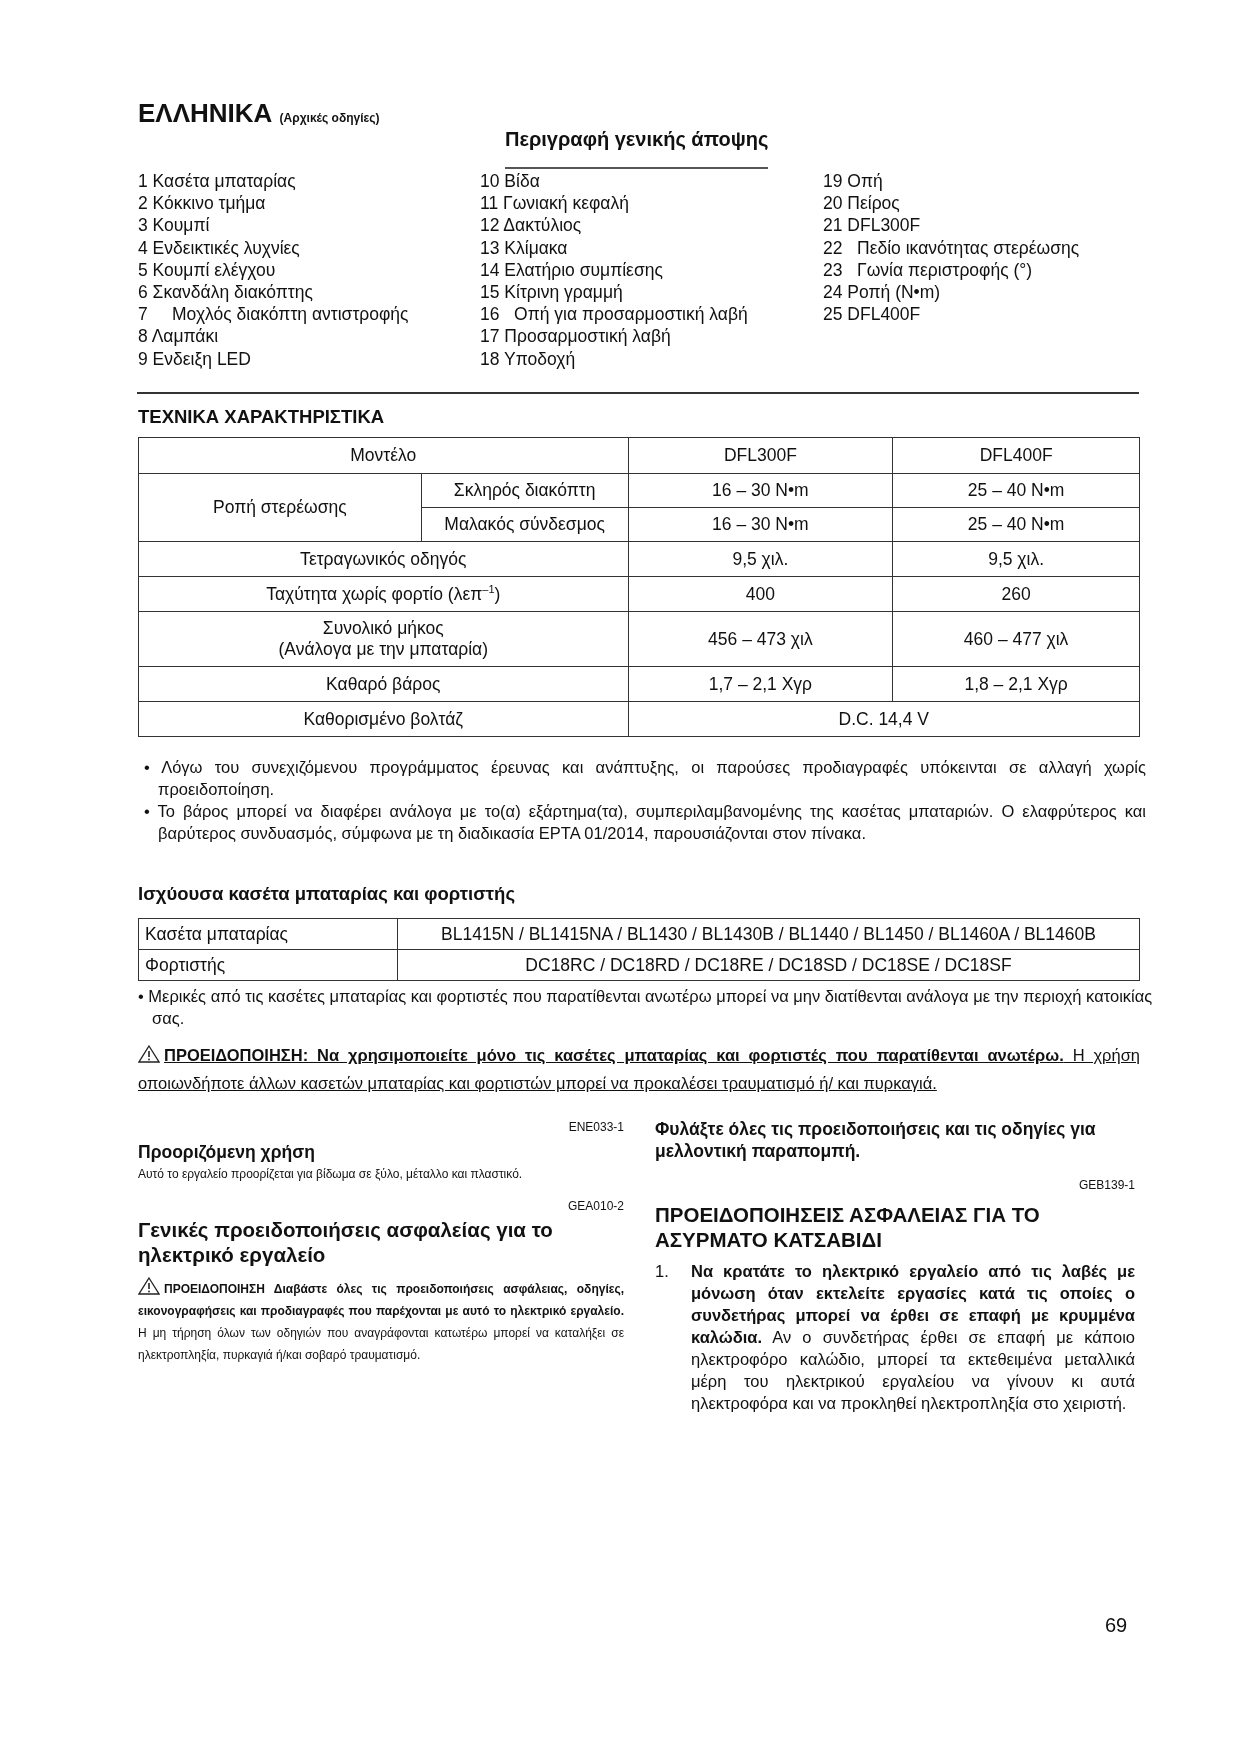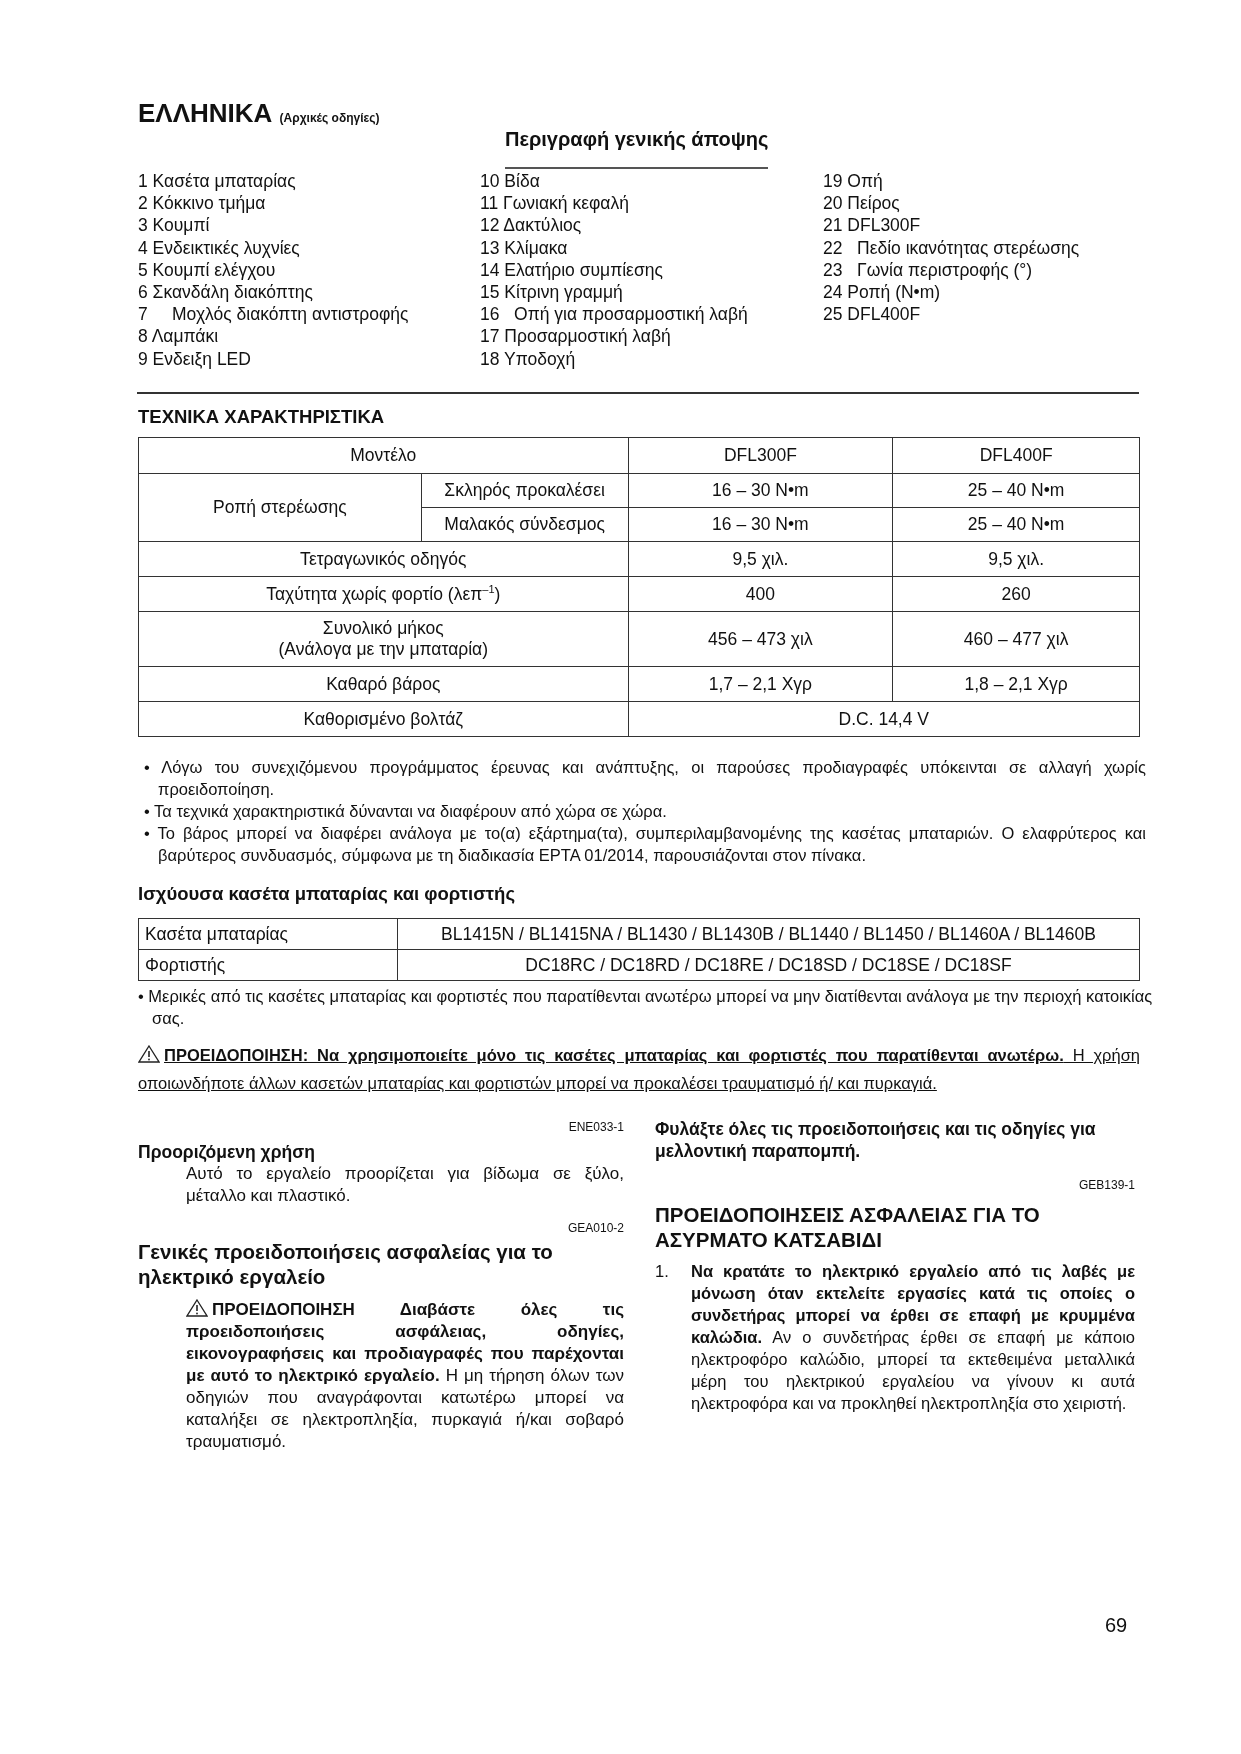--- a/index.html
+++ b/index.html
@@ -22,21 +22,21 @@
     table.bat { position: absolute; left: 138px; top: 918px; width: 1002px; border-collapse: collapse; font-size: 17.5px; }
     table.bat td { border: 1.5px solid #333; height: 30px; padding: 0 6px; }
     table.bat td.val { text-align: center; }
     .bat-note { left: 138px; top: 985px; width: 1002px; font-size: 16.5px; line-height: 22px; padding-left: 14px; text-indent: -14px; }
     .warn1 { left: 138px; top: 1041px; width: 1002px; font-size: 16.5px; line-height: 28px; text-align: justify; text-decoration: underline; }
     .warn-icon { display: inline-block; width: 22px; height: 18px; vertical-align: -2px; margin-right: 4px; }
     .code { font-size: 12px; text-align: right; }
     .col-left { left: 138px; top: 1120px; width: 486px; }
     .col-right { left: 655px; top: 1118px; width: 480px; }
     .h-bold { font-weight: bold; font-size: 17.5px; }
-    .p { font-size: 17px; line-height: 22px; text-align: justify; margin-left: 48px; }
+    .p { font-size: 12px; line-height: 22px; text-align: justify; }
     .h-big { font-weight: bold; font-size: 20.5px; line-height: 25px; }
     .num-item { display: flex; font-size: 16.5px; line-height: 22px; }
     .num-item .n { width: 36px; flex: none; }
     .num-item .t { flex: 1; text-align: justify; }
     .page-num { left: 1105px; top: 1614px; font-size: 20px; }
   </style>
 </head>
 <body>
 
 <div class="abs title">
@@ -88,21 +88,21 @@
       <col style="width:247px">
     </colgroup>
   <tbody>
       <tr style="height:36px">
     <td colspan="2">Μοντέλο</td>
     <td>DFL300F</td>
     <td>DFL400F</td>
   </tr>
   <tr style="height:34px">
     <td rowspan="2">Ροπή στερέωσης</td>
-    <td>Σκληρός προκαλέσει</td>
+    <td>Σκληρός διακόπτη</td>
     <td>16 – 30 N•m</td>
     <td>25 – 40 N•m</td>
   </tr>
   <tr style="height:34px">
     <td>Μαλακός σύνδεσμος</td>
     <td>16 – 30 N•m</td>
     <td>25 – 40 N•m</td>
   </tr>
   <tr style="height:35px">
     <td colspan="2">Τετραγωνικός οδηγός</td>
@@ -129,21 +129,20 @@
   </tr>
   <tr style="height:35px">
     <td colspan="2">Καθορισμένο βολτάζ</td>
     <td colspan="2">D.C. 14,4 V</td>
   </tr>
 </tbody>
   </table>
 
 <div class="abs notes">
   <div class="item">• Λόγω του συνεχιζόμενου προγράμματος έρευνας και ανάπτυξης, οι παρούσες προδιαγραφές υπόκεινται σε αλλαγή χωρίς προειδοποίηση.</div>
-  <div class="item">• Τα τεχνικά χαρακτηριστικά δύνανται να διαφέρουν από χώρα σε χώρα.</div>
   <div class="item">• Το βάρος μπορεί να διαφέρει ανάλογα με το(α) εξάρτημα(τα), συμπεριλαμβανομένης της κασέτας μπαταριών. Ο ελαφρύτερος και βαρύτερος συνδυασμός, σύμφωνα με τη διαδικασία EPTA 01/2014, παρουσιάζονται στον πίνακα.</div>
 </div>
 
 <div class="abs bat-title">Ισχύουσα κασέτα μπαταρίας και φορτιστής</div>
 <table class="bat">
   <colgroup>
       <col style="width:259px">
       <col>
     </colgroup>
   <tbody>

